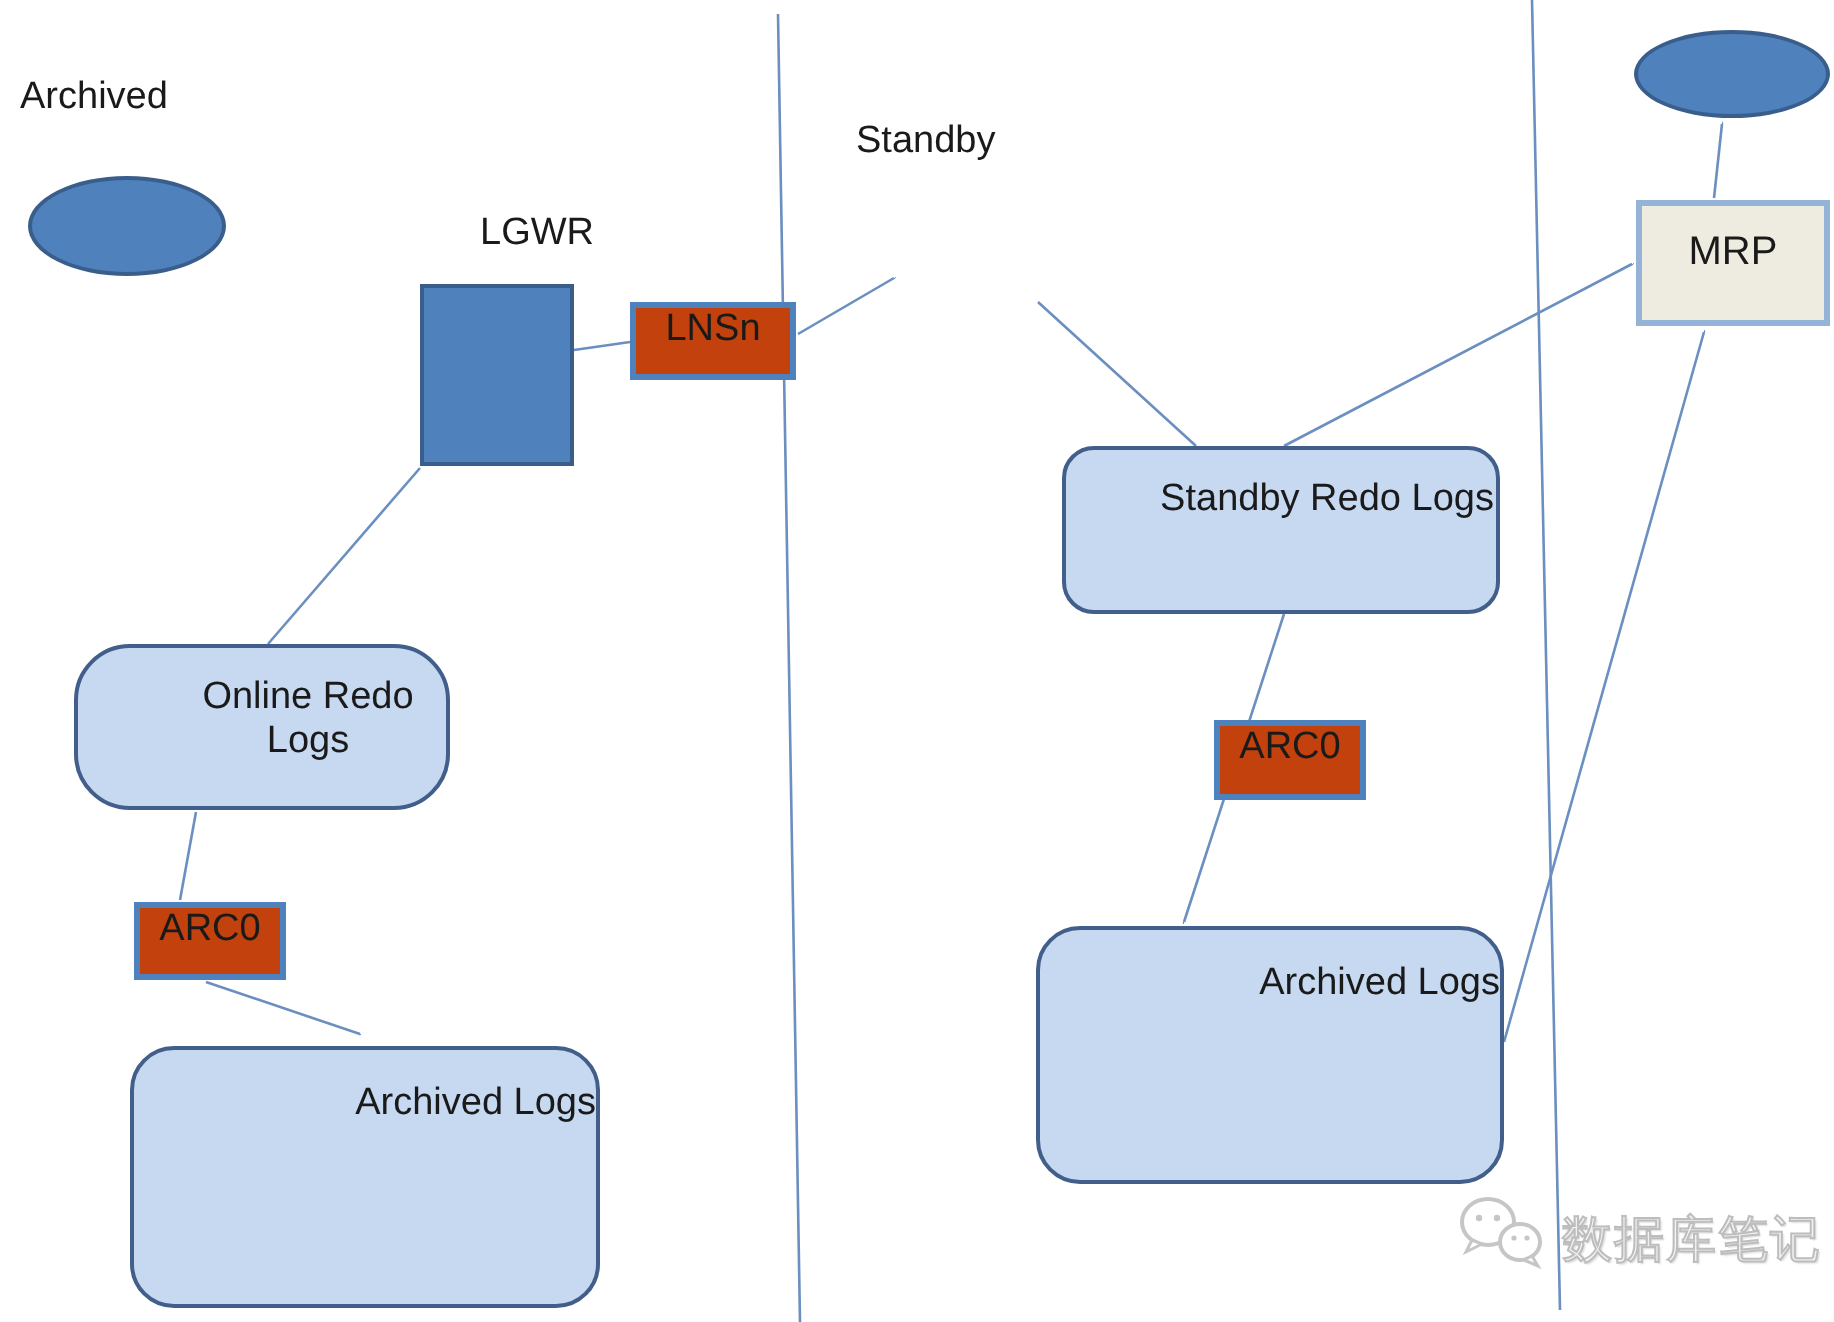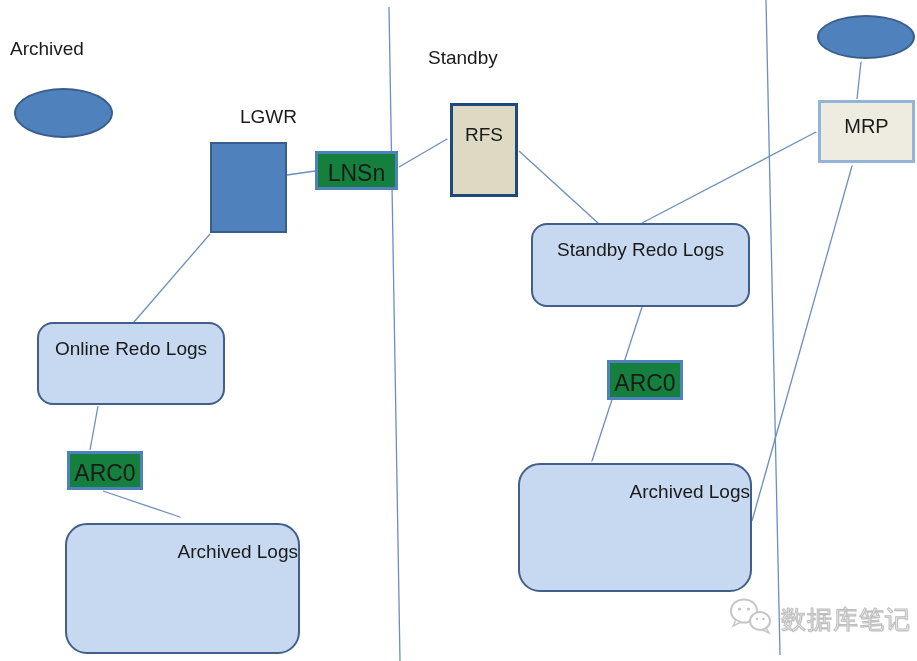--- a/index.html
+++ b/index.html
@@ -33,28 +33,28 @@
   }
   .solid-rect{
     background:var(--node-fill-blue,#4f81bd);
     border:2.5px solid var(--node-border-dark,#3a5e8c);
   }
   .rounded-box{
     background:var(--rounded-fill,#c6d9f0);
     border:2.5px solid var(--rounded-border,#425e8a);
     font-size:19px;
   }
-  .rounded-box .box-label{display:block;}
+  .rounded-box .box-label{display:block;margin-left:46px;}
   .centered-label{text-align:center;padding-top:14px;}
   .left-label{text-align:right;padding-top:16px;padding-left:32px;}
   .tag-box{
-    background:#15803d;
+    background:#c2410c;
     border:3px solid var(--label-box-border,#4f81bd);
-    display:flex;align-items:flex-end;justify-content:center;
-    font-size:23px;
+    display:flex;align-items:flex-start;justify-content:center;
+    font-size:19px;
     z-index:3;
   }
   .rfs-box{
     background:var(--rfs-fill,#ddd9c3);
     border:3.5px solid var(--rfs-border,#1f497d);
     text-align:center;padding-top:18px;
     font-size:19px;
   }
   .mrp-box{
     background:var(--mrp-fill,#eeece1);
@@ -117,37 +117,34 @@
   <div class="shape ellipse" style="left:14px;top:88px;width:99px;height:50px;"></div>
 
   <div class="abs free-label" style="left:219px;top:106px;">LGWR</div>
 
   <div class="shape solid-rect" style="left:210px;top:142px;width:77px;height:91px;"></div>
 
   <div class="shape tag-box" style="left:315px;top:151px;width:83px;height:39px;">
     <span>LNSn</span>
   </div>
 
-  <div class="shape rounded-box centered-label" style="left:37px;top:322px;width:188px;height:83px;border-radius:16px;">
+  <div class="shape rounded-box centered-label" style="left:37px;top:322px;width:188px;height:83px;border-radius:28px;">
     <span class="box-label">Online Redo Logs</span>
   </div>
 
   <div class="shape tag-box" style="left:67px;top:451px;width:76px;height:39px;">
     <span>ARC0</span>
   </div>
 
   <div class="shape rounded-box left-label" style="left:65px;top:523px;width:235px;height:131px;border-radius:22px;">
     <span class="box-label">Archived Logs</span>
   </div>
 
-  <div class="abs section-label" style="left:428px;top:47px;text-align:center;">Standby</div>
+  <div class="abs section-label" style="left:428px;top:60px;text-align:center;">Standby</div>
 
-  <div class="shape rfs-box" style="left:450px;top:103px;width:68px;height:94px;">
-    <span>RFS</span>
-  </div>
 
   <div class="shape rounded-box centered-label" style="left:531px;top:223px;width:219px;height:84px;border-radius:16px;">
     <span class="box-label">Standby Redo Logs</span>
   </div>
 
   <div class="shape tag-box" style="left:607px;top:360px;width:76px;height:40px;">
     <span>ARC0</span>
   </div>
 
   <div class="shape rounded-box left-label" style="left:518px;top:463px;width:234px;height:129px;border-radius:22px;">

